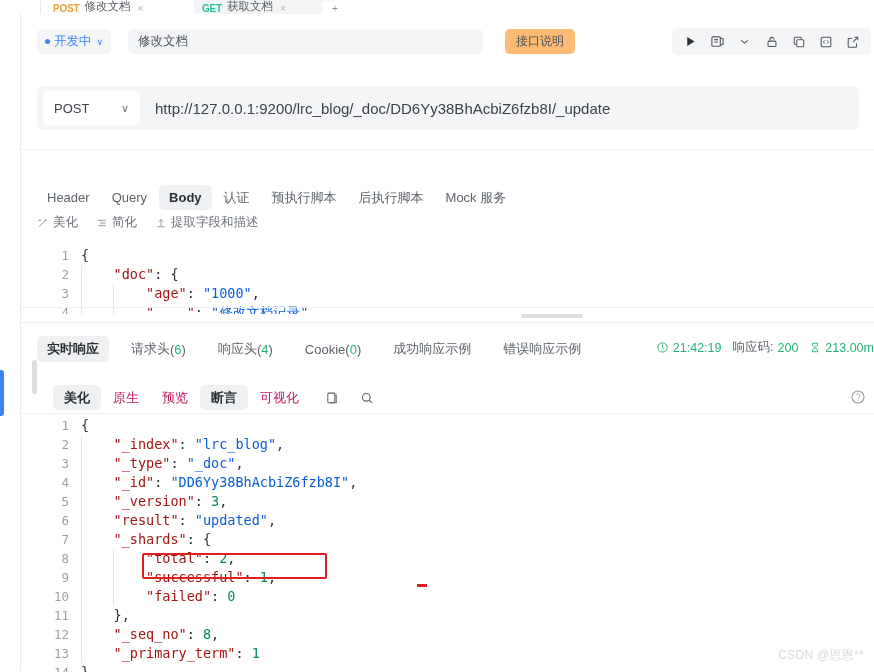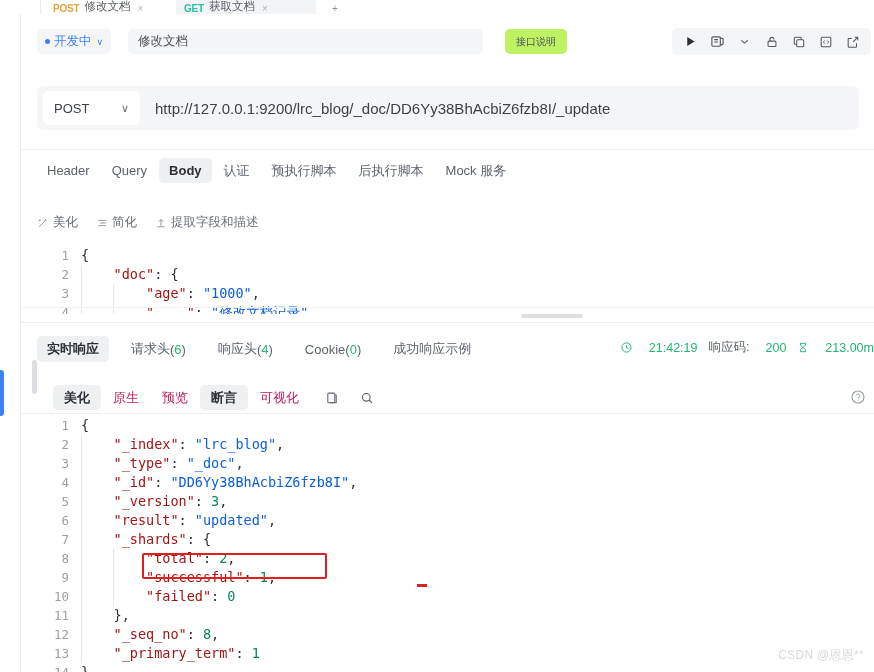--- a/index.html
+++ b/index.html
@@ -36,21 +36,21 @@
   .tab {
     position: absolute; top: 0; height: 14px;
     display: flex; align-items: flex-end;
     gap: 5px;
     padding: 0 8px;
     font-size: 11.5px;
     white-space: nowrap;
     overflow: hidden;
   }
   .tab-active { left: 45px; width: 130px; background: #ffffff; }
-  .tab-inactive { left: 176px; width: 140px; background: #f3f4f6; }
+  .tab-inactive { left: 194px; width: 140px; background: #f3f4f6; }
   .tab-method { font-size: 10px; font-weight: bold; letter-spacing: -0.2px; }
   .m-post { color: #e6a23c; }
   .m-get { color: #2bbfa0; }
   .tab-title { color: #5a5f66; font-size: 11.5px; }
   .tab-close { color: #b0b4ba; font-size: 10px; margin-left: 2px; }
   .tabstrip-btns {
     position: absolute; top: 0; left: 322px; height: 14px;
     display: flex; gap: 6px; align-items: flex-end;
   }
   .tsbtn {
@@ -111,23 +111,23 @@
     position: absolute; left: 107px; top: 15px;
     width: 355px; height: 25px;
     background: #f4f5f7; border-radius: 5px;
     display: flex; align-items: center;
     padding-left: 10px;
     font-size: 12.5px; color: #4b5058;
   }
   .api-desc-btn {
     position: absolute; left: 484px; top: 15px;
     height: 25px; padding: 0 11px;
-    background: #bef264; border-radius: 5px;
+    background: #fdba74; border-radius: 5px;
     display: flex; align-items: center;
-    font-size: 10px; color: #4b5058;
+    font-size: 12px; color: #4b5058;
     cursor: pointer;
   }
   .icon-bar {
     position: absolute; right: 3px; top: 14px;
     height: 27px;
     background: #f4f5f7; border-radius: 5px;
     display: flex; align-items: center;
     padding: 0 6px; gap: 2px;
   }
   .ibtn {
@@ -164,21 +164,21 @@
   }
 
   
   .panel-divider {
     position: absolute; left: 0; top: 135px;
     width: 853px; height: 1px; background: #eceef1;
   }
 
   
   .req-tabs {
-    position: absolute; left: 16px; top: 144px;
+    position: absolute; left: 16px; top: 171px;
     display: flex; align-items: center; gap: 2px;
   }
   .rtab {
     height: 25px; padding: 0 10px;
     display: flex; align-items: center;
     font-size: 13px; color: #5d636b;
     border-radius: 5px; cursor: pointer;
     white-space: nowrap;
   }
   .rtab.on { background: #eef0f2; color: #2c3137; font-weight: bold; }
@@ -253,21 +253,21 @@
     border-radius: 5px; cursor: pointer; white-space: nowrap;
   }
   .sptab.on { background: #eef0f2; color: #2c3137; font-weight: bold; }
   .cnt { color: #22b573; }
 
   .resp-meta {
     position: absolute; right: 0px; top: 325px;
     display: flex; align-items: center; gap: 11px;
     font-size: 12.5px;
   }
-  .meta-item { display: flex; align-items: center; gap: 16px; color: #22b573; }
+  .meta-item { display: flex; align-items: center; gap: 4px; color: #22b573; }
   .meta-label { color: #5d636b; }
   .meta-val { color: #22b573; }
   .meta-item svg { display:block; }
 
   
   .vscroll {
     position: absolute; left: 11px; top: 346px;
     width: 5px; height: 34px;
     background: #dcdee1; border-radius: 3px;
   }
@@ -500,20 +500,21 @@
           <span class="cnt">4</span>
           <span>)</span>
       </div>
       <div class="sptab">
         <span>Cookie</span>
           <span>(</span>
           <span class="cnt">0</span>
           <span>)</span>
       </div>
       <div class="sptab">成功响应示例</div>
+      <div class="sptab">错误响应示例</div>
     </div>
 
     <div class="resp-meta">
       <div class="meta-item">
         <svg width="13" height="13" viewBox="0 0 16 16" fill="none" stroke="#22b573" stroke-width="1.2">
           <circle cx="8" cy="8" r="5.7"></circle>
             <path d="M8 4.8 V8 L10.2 9.4"></path>
         </svg>
         <span class="meta-val">21:42:19</span>
       </div>

